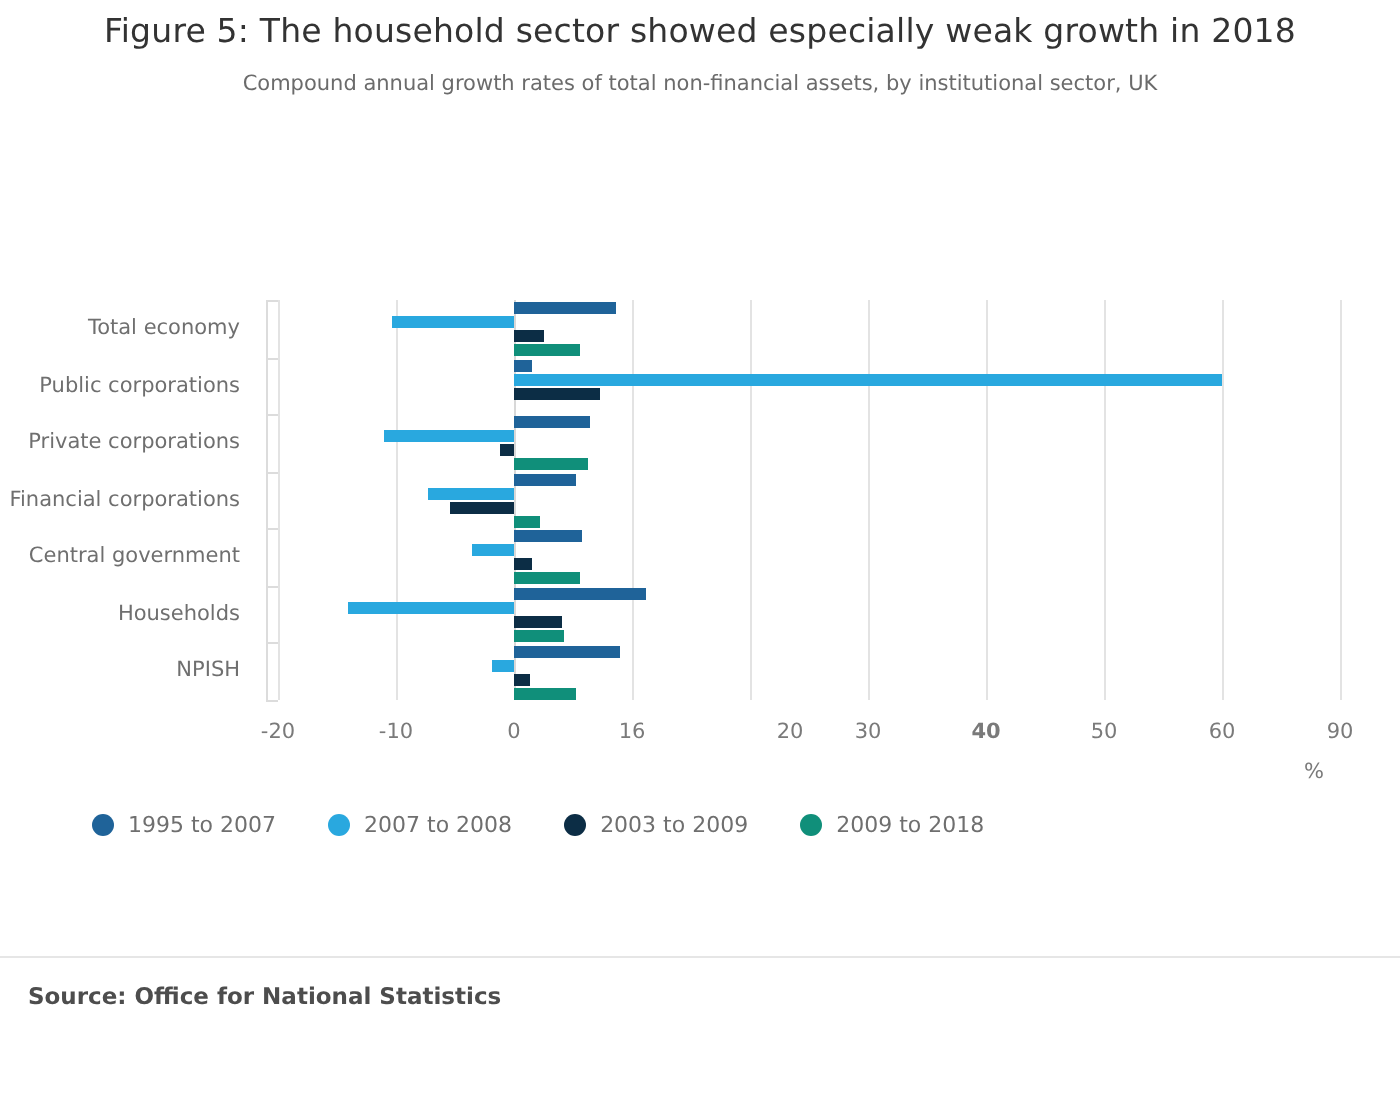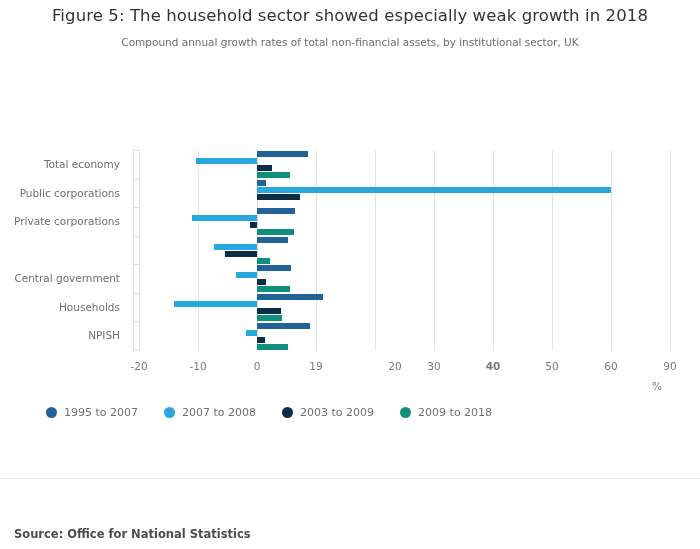--- a/index.html
+++ b/index.html
@@ -157,37 +157,38 @@
     position: absolute;
     left: 0;
     top: 478px;
     width: 700px;
     height: 1px;
     background: #e6e6e6;
   }
   .source {
     position: absolute;
     left: 14px;
-    top: 527px;
+    top: 491px;
     font-size: 11.5px;
     font-weight: bold;
     color: #4d4d4d;
   }
 </style>
 </head>
 <body>
 
 <div class="chart-title">Figure 5: The household sector showed especially weak growth in 2018</div>
 <div class="chart-subtitle">Compound annual growth rates of total non-financial assets, by institutional sector, UK</div>
 
 <div class="yaxis-line"></div>
 <div class="ylabels" id="ylabels">
     <div class="ylabel" style="top: 0px;">Total economy</div>
     <div class="ylabel" style="top: 28.5714px;">Public corporations</div>
     <div class="ylabel" style="top: 57.1429px;">Private corporations</div>
+    <div class="ylabel" style="top: 85.7143px;">Financial corporations</div>
     <div class="ylabel" style="top: 114.286px;">Central government</div>
     <div class="ylabel" style="top: 142.857px;">Households</div>
     <div class="ylabel" style="top: 171.429px;">NPISH</div>
   </div>
 <div id="yticks">
     <div class="ytick" style="top: 150px;"></div>
     <div class="ytick" style="top: 178.571px;"></div>
     <div class="ytick" style="top: 207.143px;"></div>
     <div class="ytick" style="top: 235.714px;"></div>
     <div class="ytick" style="top: 264.286px;"></div>
@@ -248,21 +249,21 @@
       <div class="bar s1" title="NPISH — 2007 to 2008: -1.8%" style="left: 107.38px; width: 10.62px; background: rgb(41, 168, 223);"></div>
       <div class="bar s2" title="NPISH — 2008 to 2009: 1.4%" style="left: 118px; width: 8.26px; background: rgb(12, 45, 69);"></div>
       <div class="bar s3" title="NPISH — 2009 to 2018: 5.3%" style="left: 118px; width: 31.27px; background: rgb(16, 143, 122);"></div>
     </div>
   </div>
 
 <div id="xticks">
     <div class="xtick-label" style="left: 139px;">-20</div>
     <div class="xtick-label" style="left: 198px;">-10</div>
     <div class="xtick-label" style="left: 257px;">0</div>
-    <div class="xtick-label" style="left: 316px;">19</div>
+    <div class="xtick-label" style="left: 316px;">16</div>
     <div class="xtick-label" style="left: 395px;">20</div>
     <div class="xtick-label" style="left: 434px;">30</div>
     <div class="xtick-label" style="left: 493px; font-weight: bold;">40</div>
     <div class="xtick-label" style="left: 552px;">50</div>
     <div class="xtick-label" style="left: 611px;">60</div>
     <div class="xtick-label" style="left: 670px;">90</div>
   </div>
 <div class="xunit">%</div>
 
 <div class="legend" id="legend">

